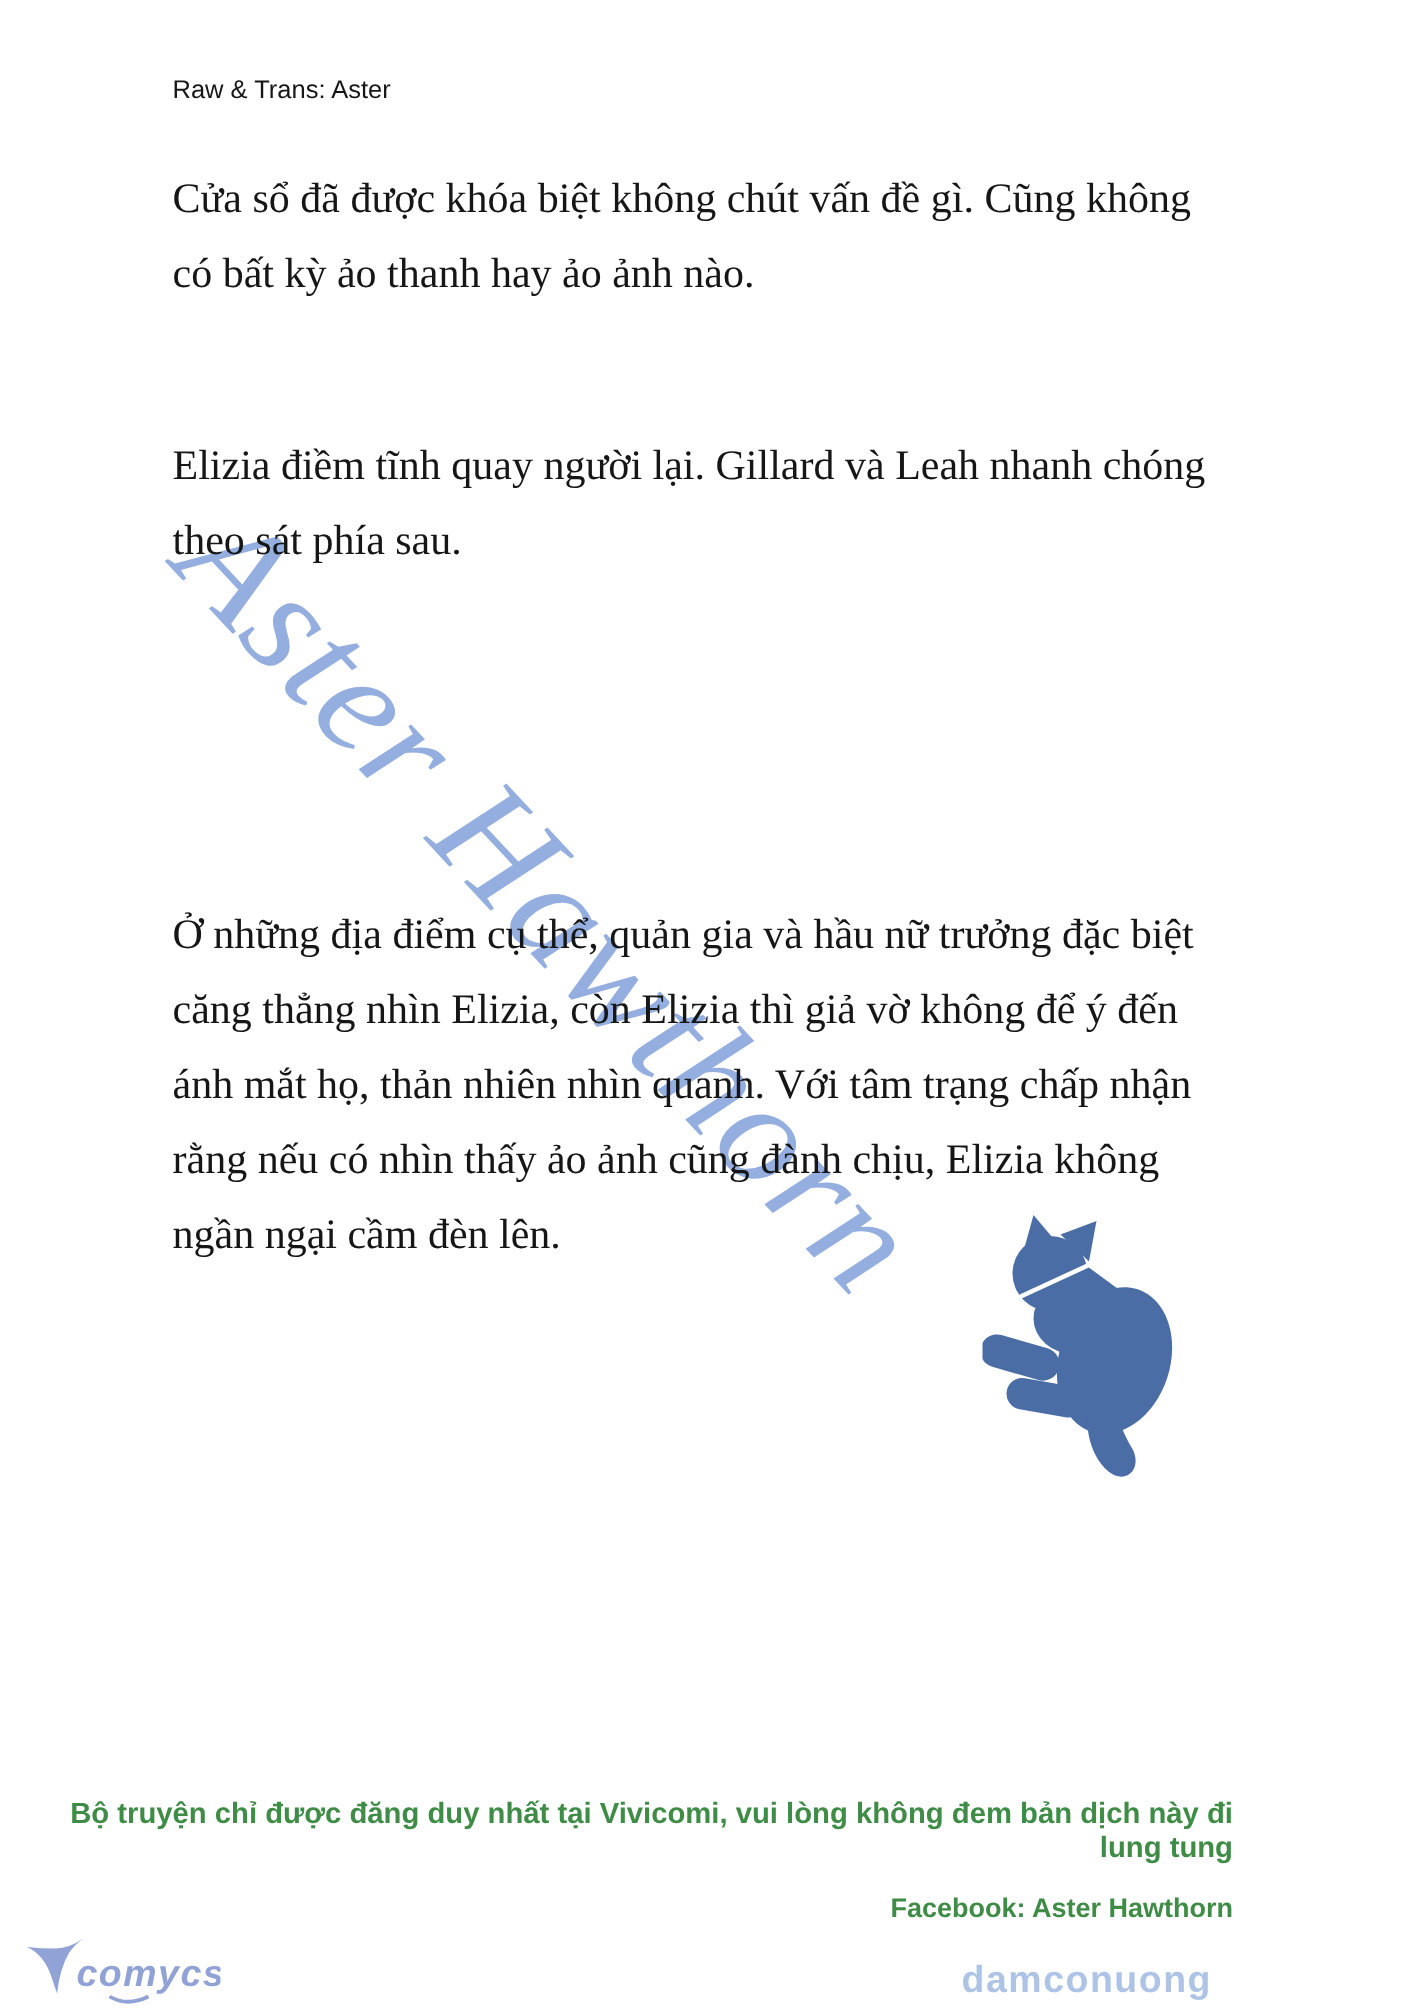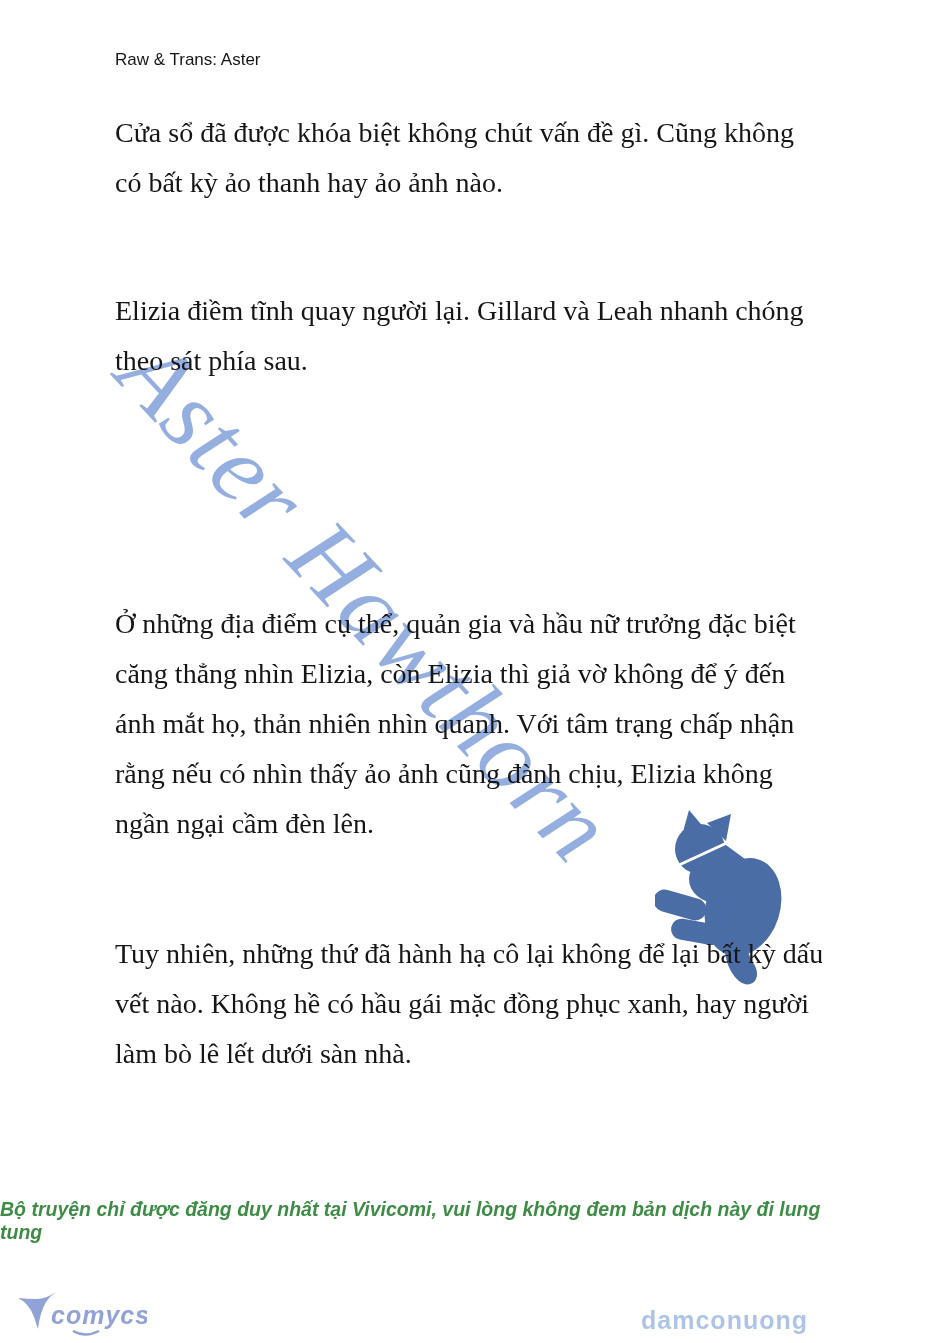--- a/index.html
+++ b/index.html
@@ -27,22 +27,22 @@
   .para {
     position:absolute; left:115px; width:712px; z-index:1;
     font-size:28px; line-height:50px; color:var(--text);
   }
   .p1 { top:108px; }
   .p2 { top:286px; }
   .p3 { top:464px; }
   .p4 { top:599px; }
   .p5 { top:929px; }
   .footer-line {
-    position:absolute; left:0; right:0; text-align:left; z-index:2;
-    font-family:"Liberation Sans", sans-serif; font-weight:bold; font-style:italic;
+    position:absolute; left:10px; right:0; text-align:right; z-index:2;
+    font-family:"Liberation Sans", sans-serif; font-weight:bold; 
     color:var(--footer-green);
   }
   .f1 { top:1198px; font-size:19.5px; }
   .f2 { top:1235px; font-size:18px; }
   .f3 { top:1262px; font-size:18px; }
   .logo { position:absolute; left:15px; top:1290px; width:132px; height:46px; z-index:2; }
   .site-tag {
     position:absolute; right:14px; top:1306px; z-index:2;
     font:bold 25px "Liberation Sans", sans-serif;
     color:var(--tag-blue); letter-spacing:1px;
@@ -68,23 +68,23 @@
       <rect x="2" y="82" width="54" height="22" rx="11" transform="rotate(16 2 82)"></rect>
       <rect x="18" y="112" width="52" height="21" rx="10.5" transform="rotate(10 18 112)"></rect>
       <path d="M 74 122 C 66 140 70 164 84 176 C 95 185 107 175 100 161 C 91 146 88 134 93 124 Z"></path>
     </g>
     <line x1="24" y1="60" x2="76" y2="36" style="stroke:#ffffff" stroke-width="3"></line>
   </svg>
 
   <p class="para p1">Cửa sổ đã được khóa biệt không chút vấn đề gì. Cũng không có bất kỳ ảo thanh hay ảo ảnh nào.</p>
   <p class="para p2">Elizia điềm tĩnh quay người lại. Gillard và Leah nhanh chóng theo sát phía sau.</p>
   <p class="para p4">Ở những địa điểm cụ thể, quản gia và hầu nữ trưởng đặc biệt căng thẳng nhìn Elizia, còn Elizia thì giả vờ không để ý đến ánh mắt họ, thản nhiên nhìn quanh. Với tâm trạng chấp nhận rằng nếu có nhìn thấy ảo ảnh cũng đành chịu, Elizia không ngần ngại cầm đèn lên.</p>
-  <p class="para p5">Tuy nhiên, những thứ đã hành hạ cô lại không để lại bất kỳ dấu vết nào. Không hề có hầu gái mặc đồng phục xanh, hay người làm bò lê lết dưới sàn nhà.</p>
 
   <div class="footer-line f1">Bộ truyện chỉ được đăng duy nhất tại Vivicomi, vui lòng không đem bản dịch này đi lung tung</div>
+  <div class="footer-line f3">Facebook: Aster Hawthorn</div>
 
   <svg class="logo" viewBox="0 0 132 46" xmlns="http://www.w3.org/2000/svg">
     <path d="M3 8 Q14 13 19 27 L23 39 Q25 22 31 12 Q35 6 41 2 Q31 9 22 9 Q12 9 3 8 Z" style="fill:var(--logo-blue)"></path>
     <text x="36" y="34" font-size="25" font-style="italic" font-weight="bold" font-family="Liberation Sans, sans-serif" letter-spacing="1" style="fill:var(--logo-blue)">comycs</text>
     <path d="M58 41 Q70 48 84 41" fill="none" style="stroke:var(--logo-blue)" stroke-width="2.5"></path>
   </svg>
 
   <div class="site-tag">damconuong</div>
 
 </div>

